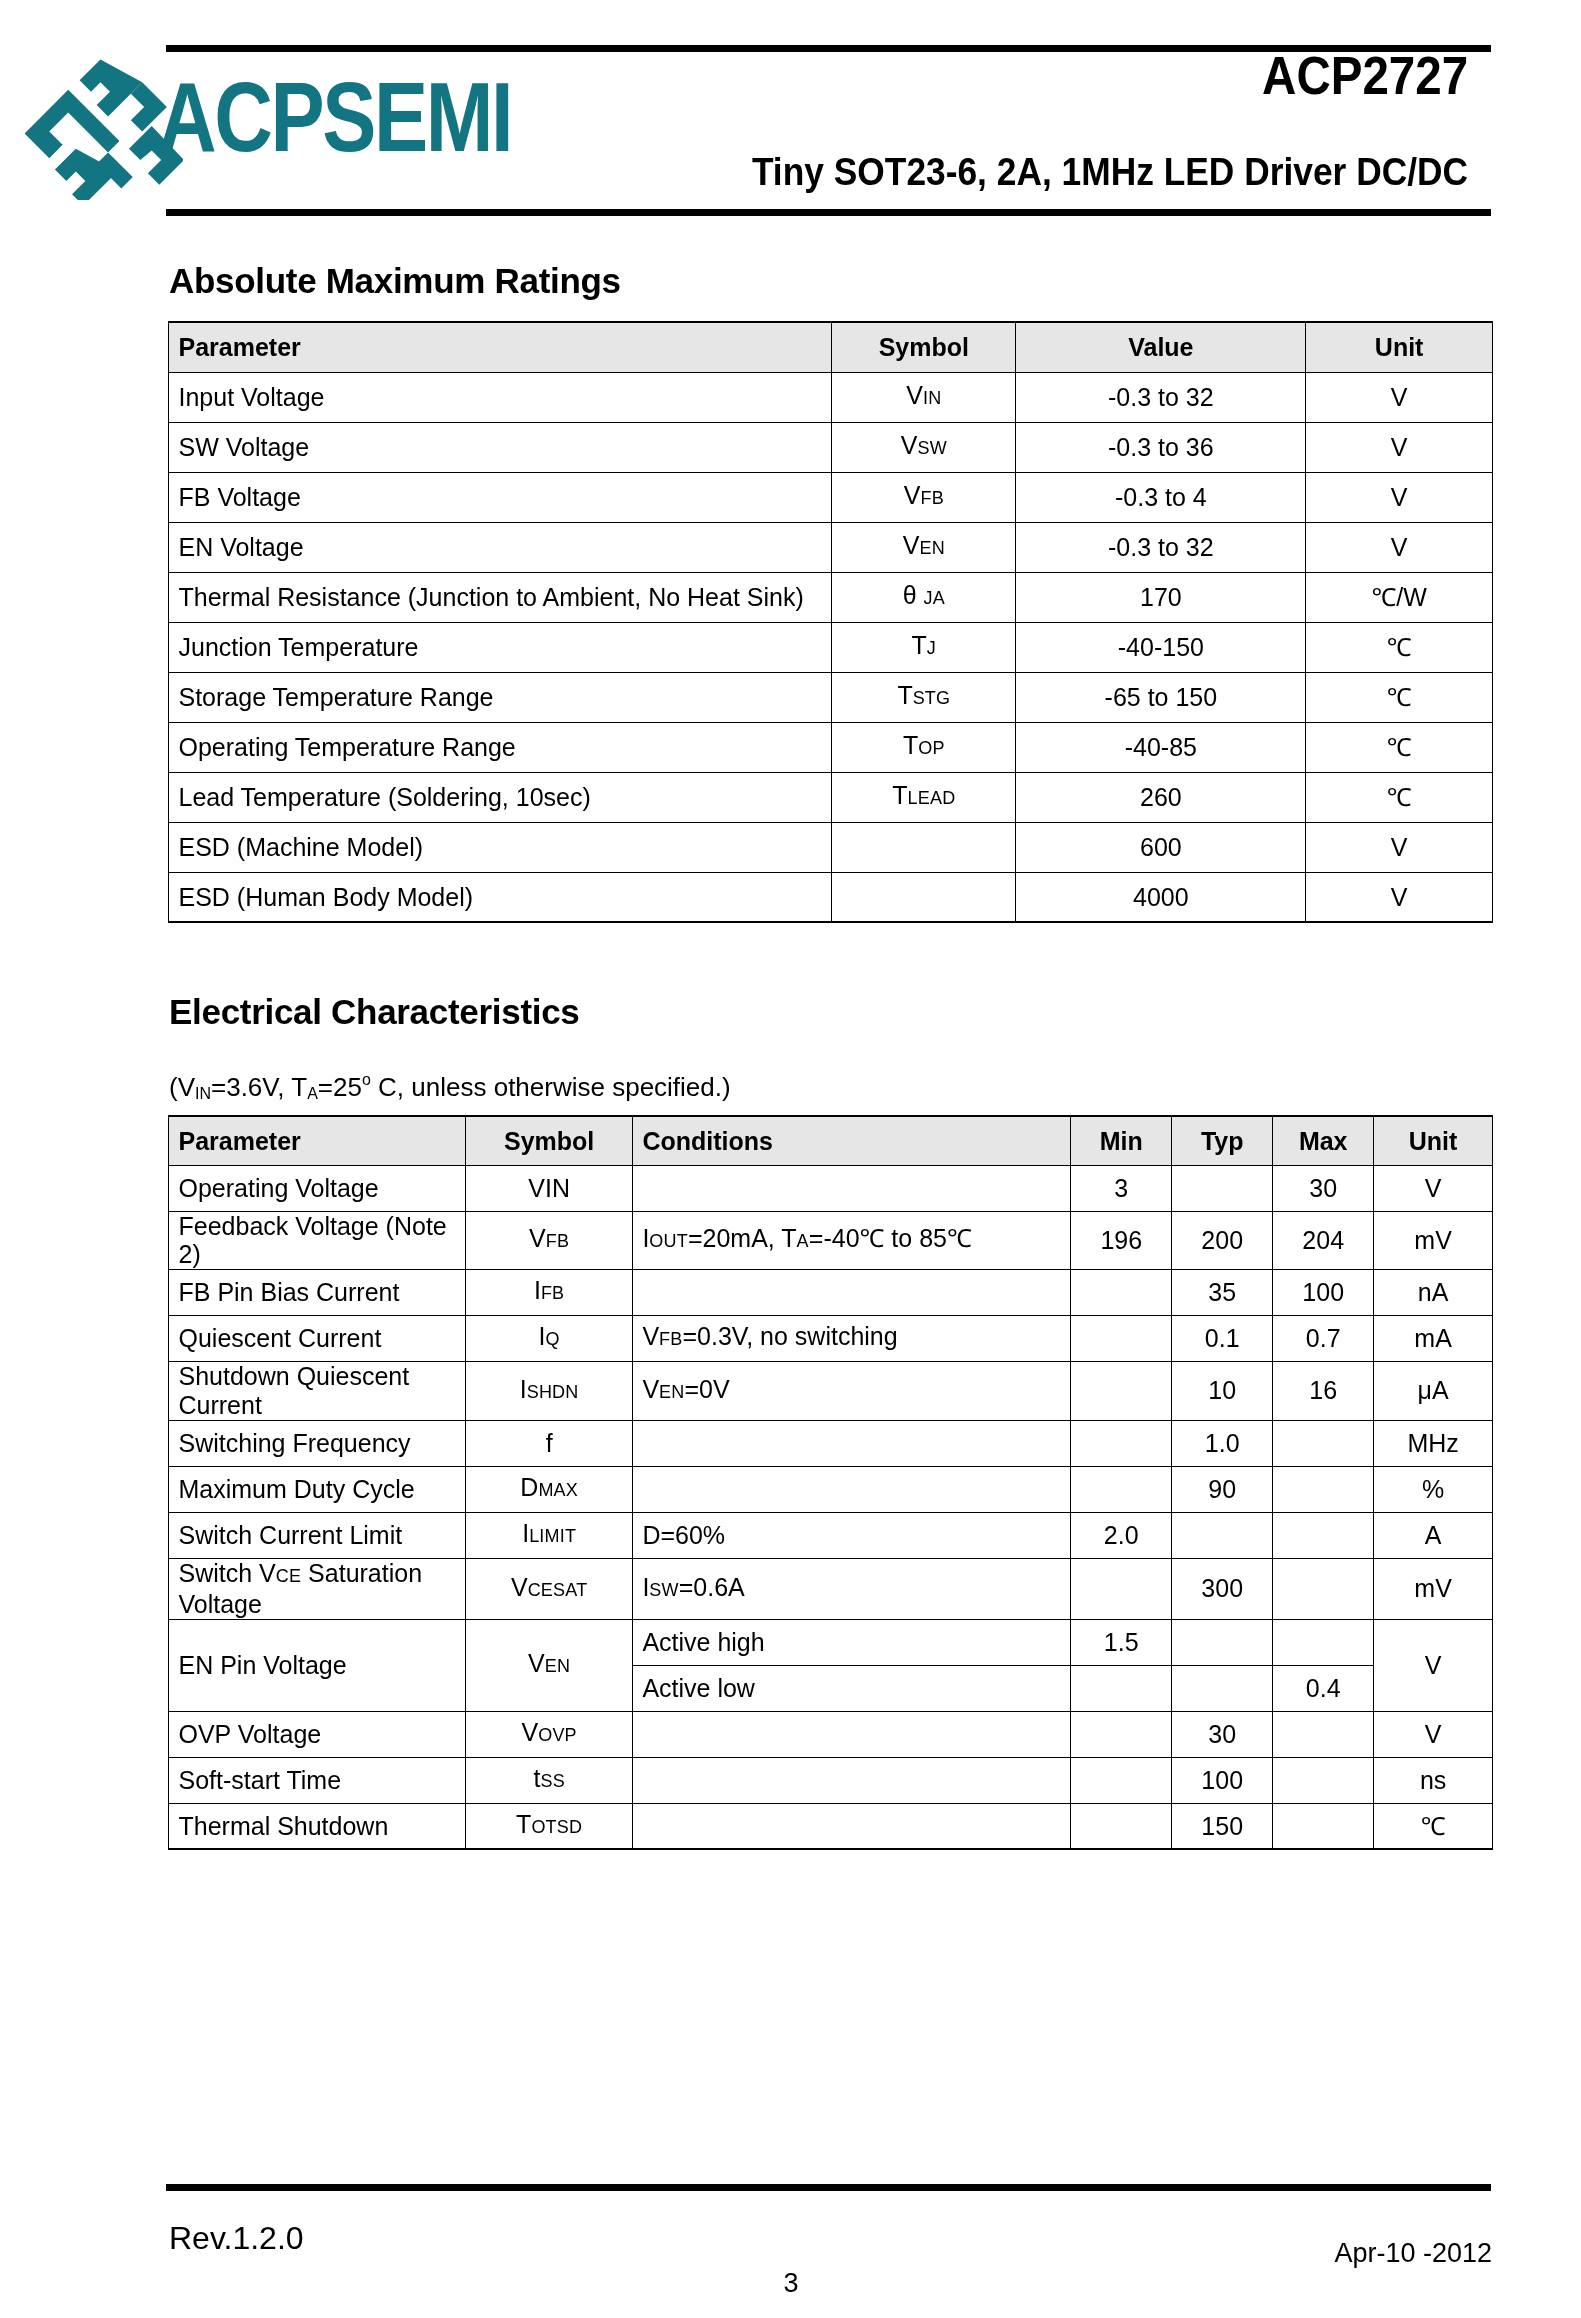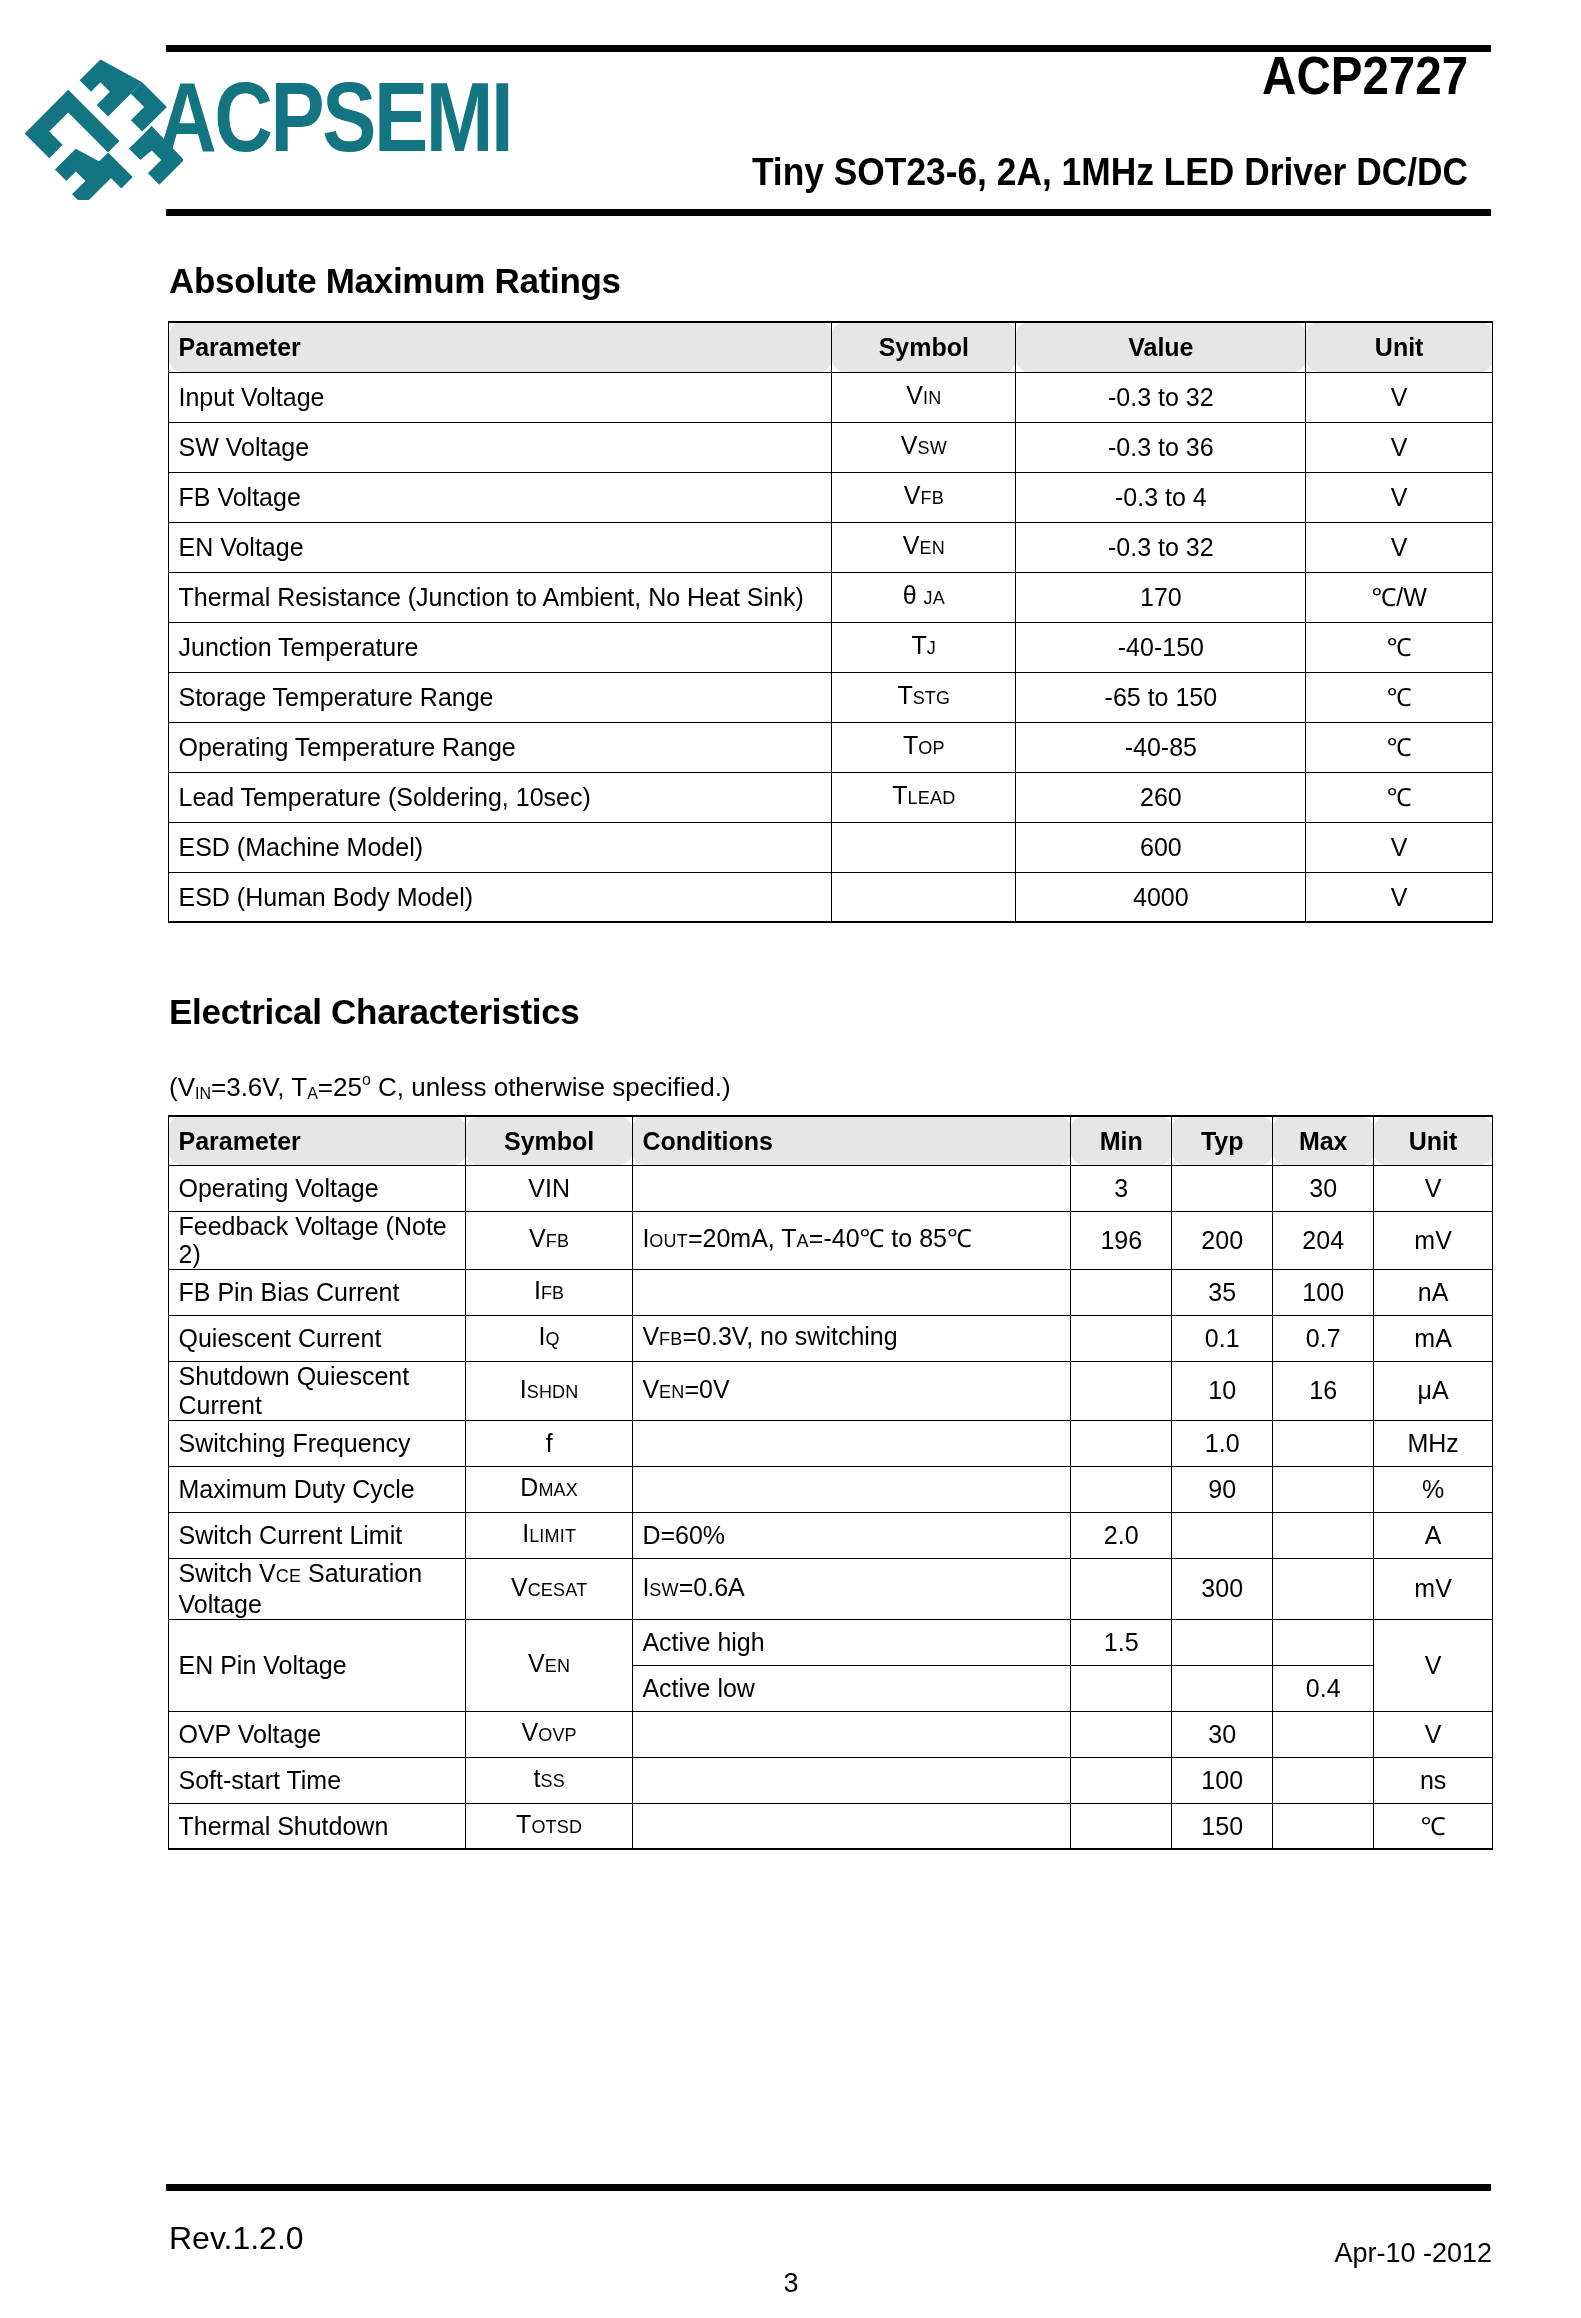--- a/index.html
+++ b/index.html
@@ -145,21 +145,21 @@
   table.ds th {
     background: #e6e6e6;
     font-weight: bold;
   }
   table.ds .hdr-cell { height: 49px; }
   table.ds td.c { text-align: center; }
   table.ds td.l { text-align: left; }
   table.ds th.c { text-align: center; }
   table.ds th.l { text-align: left; }
   table.ds .sub { font-size: 18px; letter-spacing: 0.2px; }
-  table.ds .outer-top    { border-top-width: 2.9px; border-radius: 13px; }
+  table.ds .outer-top    { border-top-width: 2.9px; }
   table.ds .outer-bottom { border-bottom-width: 2.9px; }
 
   #table-amr {
     left: 168px;
     top: 321px;
     width: 1325px;
   }
   #table-amr td, #table-amr th { height: 50px; }
 
   #table-ec {

